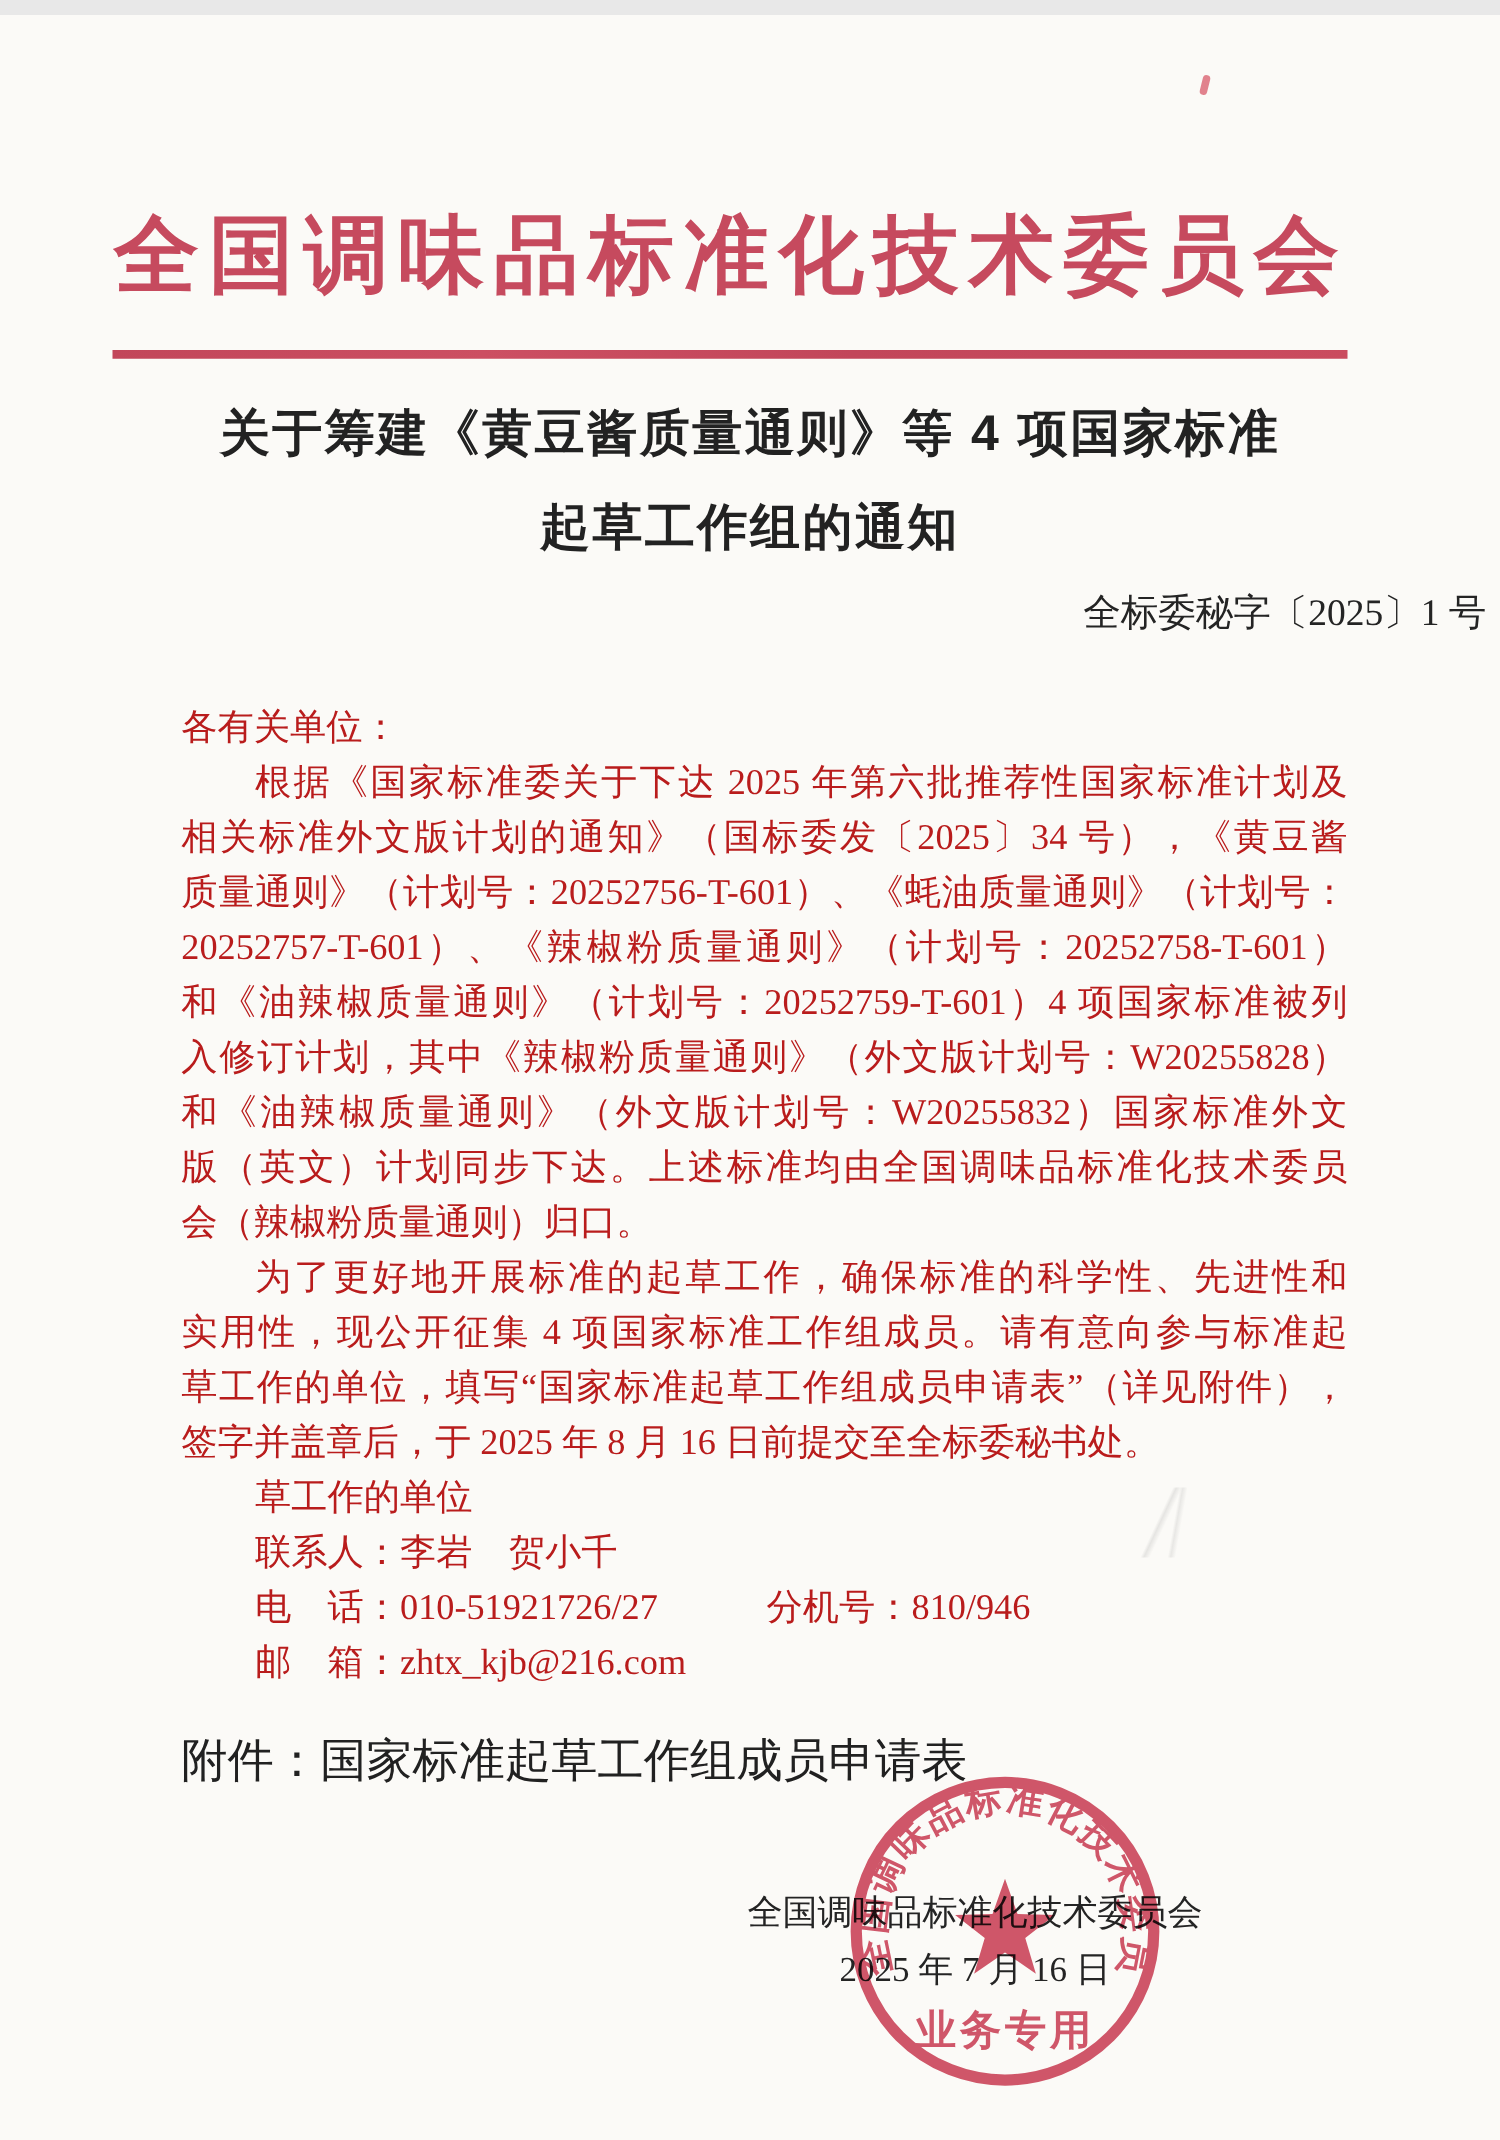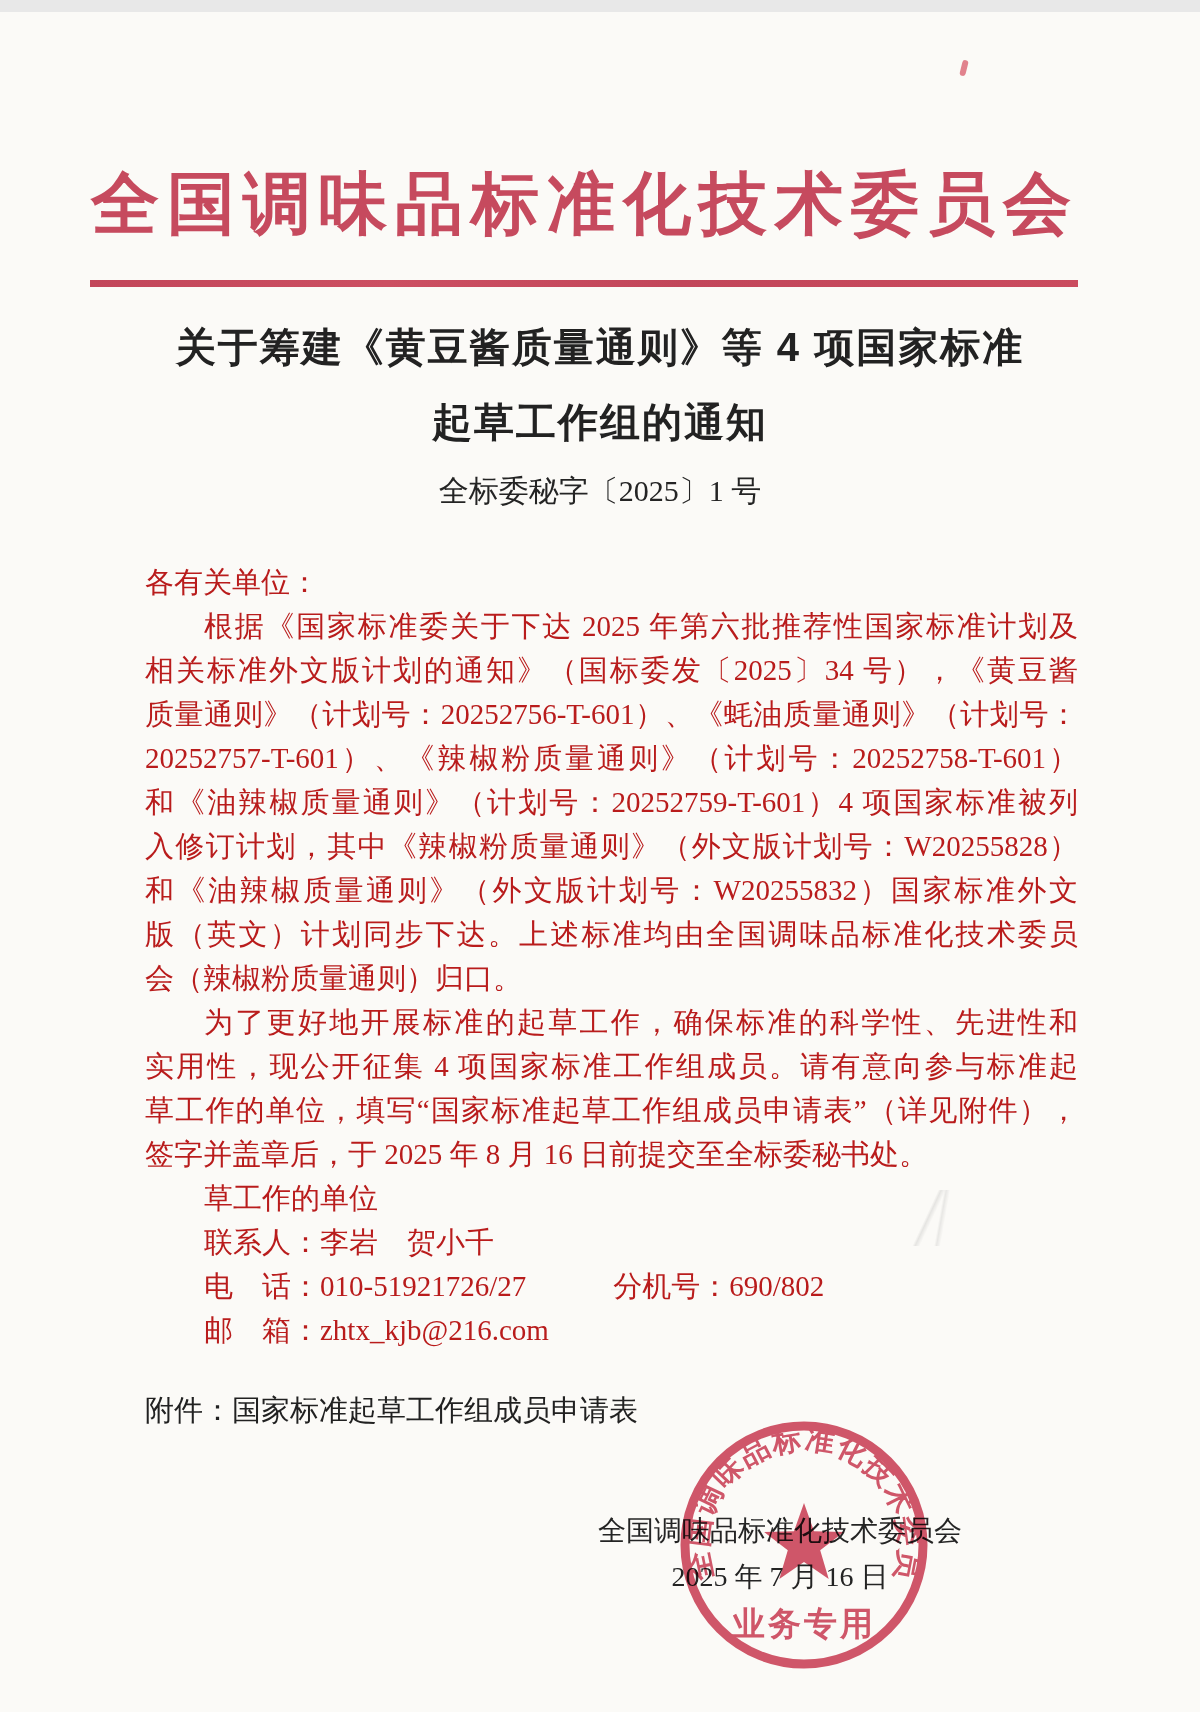--- a/index.html
+++ b/index.html
@@ -20,36 +20,36 @@
     background:linear-gradient(90deg,#c2465a,#cc4f62 30%,#c2465a 60%,#ca4b5e);
   }
   .doc-title{
     position:absolute;top:312px;left:11px;width:1178px;text-align:center;
     font-weight:bold;font-size:40px;line-height:46px;color:#222;
     letter-spacing:2px;
     font-family:Liberation Sans, sans-serif;
   }
   .doc-title .t2{margin-top:29px;}
   .doc-number{
-    position:absolute;top:460px;left:11px;width:1178px;text-align:center;
+    position:absolute;top:460px;left:11px;width:1178px;text-align:right;
     font-size:30px;line-height:38px;color:#242424;
   }
   .body-text{
     position:absolute;top:548px;left:145px;width:933px;
     font-size:29px;color:#b91c1c;
   }
   .bline{
     height:44px;line-height:44px;white-space:nowrap;
     text-align:justify;text-align-last:justify;overflow:visible;
   }
   .bline.first{text-indent:59px;}
   .bline.last{text-align-last:left;}
   .attachment{
     position:absolute;top:1376px;left:145px;width:933px;
-    font-size:29px;line-height:44px;color:#212121;
+    font-size:37px;line-height:44px;color:#212121;
   }
   .signature{
     position:absolute;top:1496px;right:238px;
     text-align:center;font-size:28px;line-height:46px;color:#242424;
     white-space:nowrap;
   }
   .seal{
     position:absolute;left:654px;top:1383px;
     mix-blend-mode:multiply;opacity:.92;
   }
@@ -92,21 +92,21 @@
         <div class="bline">入修订计划，其中《辣椒粉质量通则》（外文版计划号：W20255828）</div>
         <div class="bline">和《油辣椒质量通则》（外文版计划号：W20255832）国家标准外文</div>
         <div class="bline">版（英文）计划同步下达。上述标准均由全国调味品标准化技术委员</div>
         <div class="bline last">会（辣椒粉质量通则）归口。</div>
         <div class="bline first">为了更好地开展标准的起草工作，确保标准的科学性、先进性和</div>
         <div class="bline">实用性，现公开征集 4 项国家标准工作组成员。请有意向参与标准起</div>
         <div class="bline">草工作的单位，填写“国家标准起草工作组成员申请表”（详见附件），</div>
         <div class="bline last">签字并盖章后，于 2025 年 8 月 16 日前提交至全标委秘书处。</div>
         <div class="bline first last">草工作的单位</div>
         <div class="bline first last">联系人：李岩　贺小千</div>
-        <div class="bline first last">电　话：010-51921726/27　　　分机号：690/802</div>
+        <div class="bline first last">电　话：010-51921726/27　　　分机号：810/946</div>
         <div class="bline first last">邮　箱：zhtx_kjb@216.com</div>
       </div>
   </div>
 
   <div class="attachment">附件：国家标准起草工作组成员申请表</div>
 
   <div class="signature">
     <div class="sig-org">全国调味品标准化技术委员会</div>
     <div class="sig-date">2025 年 7 月 16 日</div>
   </div>

